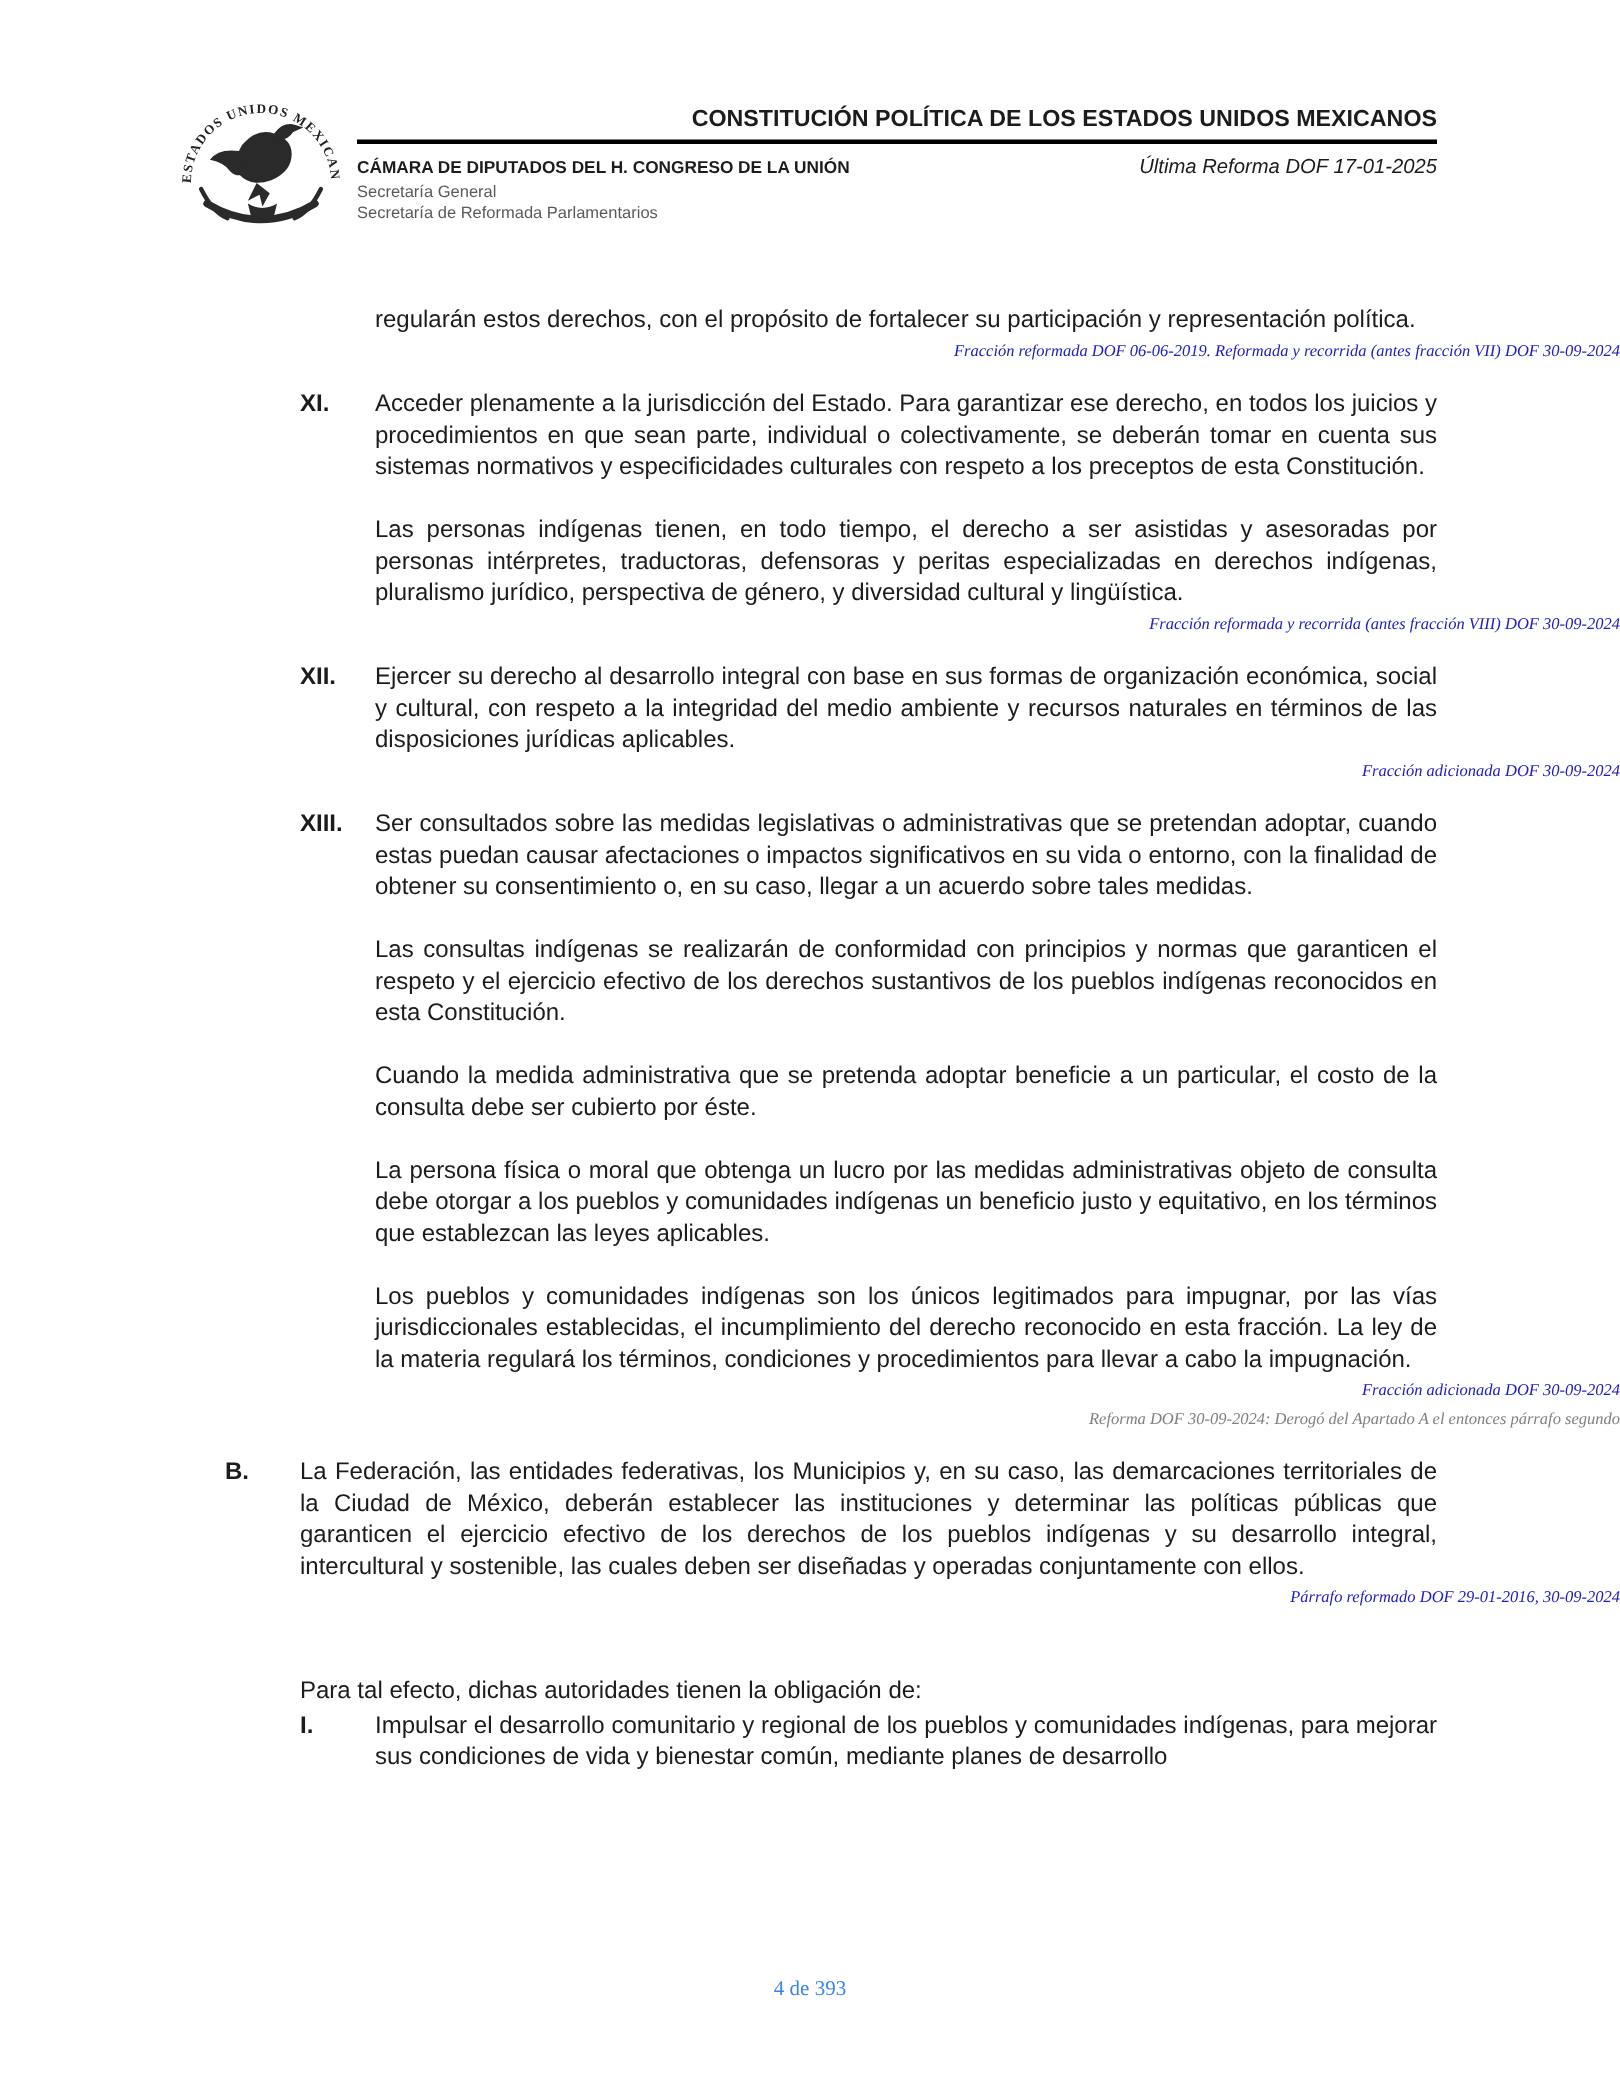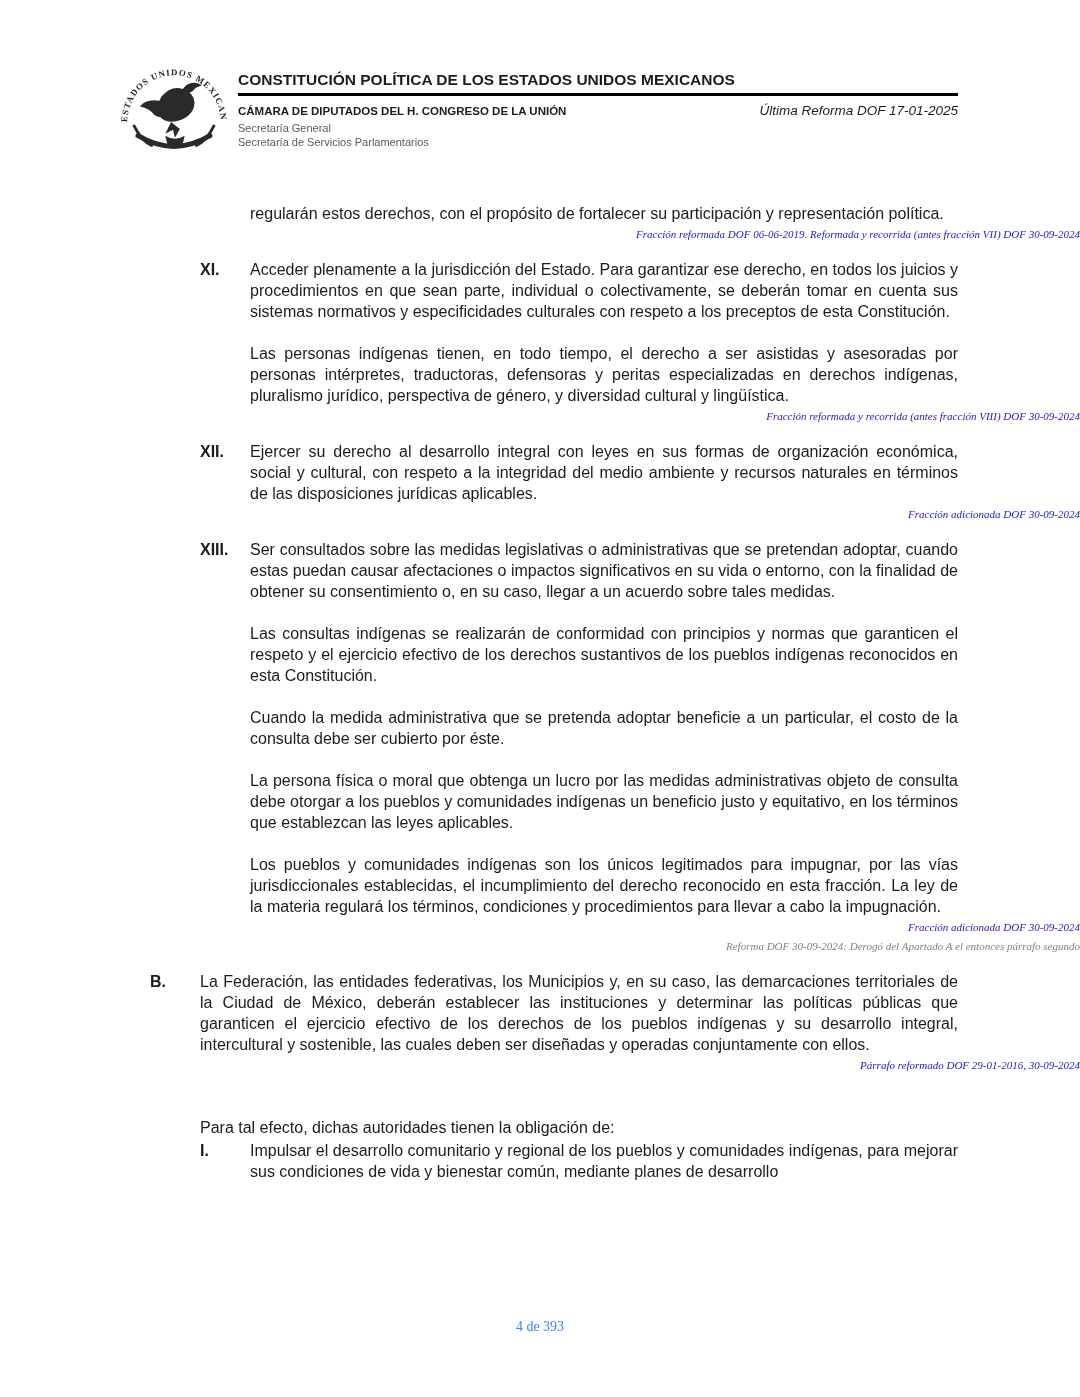--- a/index.html
+++ b/index.html
@@ -7,21 +7,21 @@
   .page {
     width:1080px; height:1397px; margin:0 auto; position:relative;
     background:#ffffff; color:#1c1c1c;
     font-family:"Liberation Sans","DejaVu Sans",sans-serif;
     font-size:16px; line-height:21px; overflow:hidden;
   }
   header { position:relative; padding-top:70px; }
   .logo { position:absolute; left:110px; top:50px; width:128px; height:112px; }
   .header-right { margin-left:238px; margin-right:122px; }
   .doc-title {
-    font-weight:bold; font-size:15.5px; line-height:20px;
+    text-align:right; font-weight:bold; font-size:15.5px; line-height:20px;
     padding-bottom:3px; border-bottom:3px solid #000;
   }
   .header-row { display:flex; justify-content:space-between; align-items:baseline; margin-top:4px; }
   .chamber { font-weight:bold; font-size:11.5px; line-height:14px;text-align:right; }
   .reform { font-style:italic; font-size:13.5px; }
   .secretariat { font-size:11px; color:#5a5a5a; line-height:14px; }
   main { margin-top:54px; }
   .para { text-align:justify; margin-right:122px; margin-bottom:21px; }
   .cont { margin-left:250px; }
   .sub  { margin-left:250px; }
@@ -69,40 +69,40 @@
         </g>
       </svg>
     </div>
     <div class="header-right">
       <div class="doc-title">CONSTITUCIÓN POLÍTICA DE LOS ESTADOS UNIDOS MEXICANOS</div>
       <div class="header-row">
         <div class="chamber">CÁMARA DE DIPUTADOS DEL H. CONGRESO DE LA UNIÓN</div>
         <div class="reform">Última Reforma DOF 17-01-2025</div>
       </div>
       <div class="secretariat">Secretaría General</div>
-      <div class="secretariat">Secretaría de Servicios Parlamentarios</div>
+      <div class="secretariat">Secretaría de Reformada Parlamentarios</div>
     </div>
   </header>
 
   <main>
 
     <p class="para cont tight">regularán estos derechos, con el propósito de fortalecer su participación y representación política.</p>
     <p class="note">Fracción reformada DOF 06-06-2019. Reformada y recorrida (antes fracción VII) DOF 30-09-2024</p>
 
     <div class="clause">
       <span class="clause-label">XI.</span>
       <p class="clause-text">Acceder plenamente a la jurisdicción del Estado. Para garantizar ese derecho, en todos los juicios y procedimientos en que sean parte, individual o colectivamente, se deberán tomar en cuenta sus sistemas normativos y especificidades culturales con respeto a los preceptos de esta Constitución.</p>
     </div>
 
     <p class="para sub tight">Las personas indígenas tienen, en todo tiempo, el derecho a ser asistidas y asesoradas por personas intérpretes, traductoras, defensoras y peritas especializadas en derechos indígenas, pluralismo jurídico, perspectiva de género, y diversidad cultural y lingüística.</p>
     <p class="note">Fracción reformada y recorrida (antes fracción VIII) DOF 30-09-2024</p>
 
     <div class="clause tight">
       <span class="clause-label">XII.</span>
-      <p class="clause-text">Ejercer su derecho al desarrollo integral con leyes en sus formas de organización económica, social y cultural, con respeto a la integridad del medio ambiente y recursos naturales en términos de las disposiciones jurídicas aplicables.</p>
+      <p class="clause-text">Ejercer su derecho al desarrollo integral con base en sus formas de organización económica, social y cultural, con respeto a la integridad del medio ambiente y recursos naturales en términos de las disposiciones jurídicas aplicables.</p>
     </div>
     <p class="note">Fracción adicionada DOF 30-09-2024</p>
 
     <div class="clause">
       <span class="clause-label">XIII.</span>
       <p class="clause-text">Ser consultados sobre las medidas legislativas o administrativas que se pretendan adoptar, cuando estas puedan causar afectaciones o impactos significativos en su vida o entorno, con la finalidad de obtener su consentimiento o, en su caso, llegar a un acuerdo sobre tales medidas.</p>
     </div>
 
     <p class="para sub">Las consultas indígenas se realizarán de conformidad con principios y normas que garanticen el respeto y el ejercicio efectivo de los derechos sustantivos de los pueblos indígenas reconocidos en esta Constitución.</p>
     <p class="para sub">Cuando la medida administrativa que se pretenda adoptar beneficie a un particular, el costo de la consulta debe ser cubierto por éste.</p>

